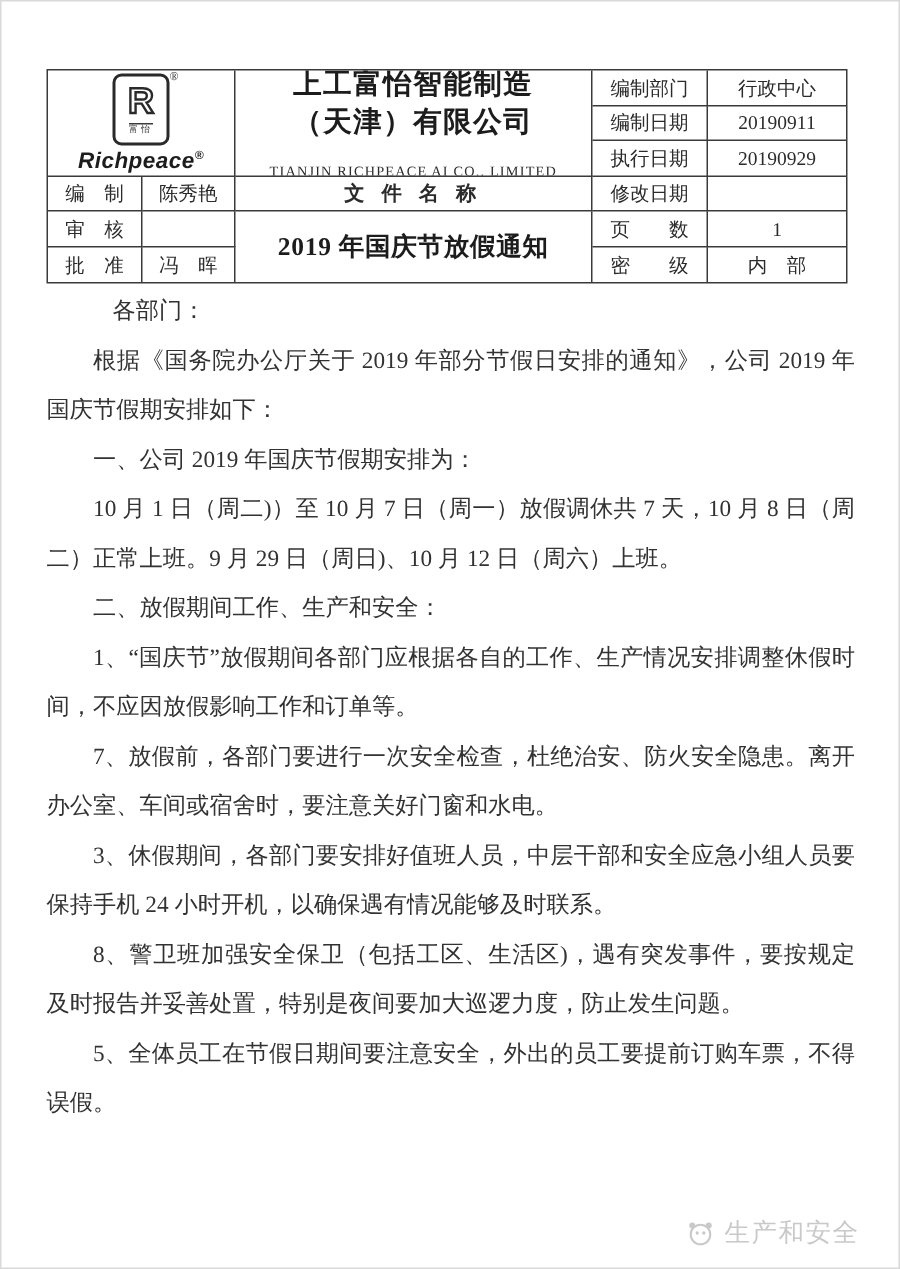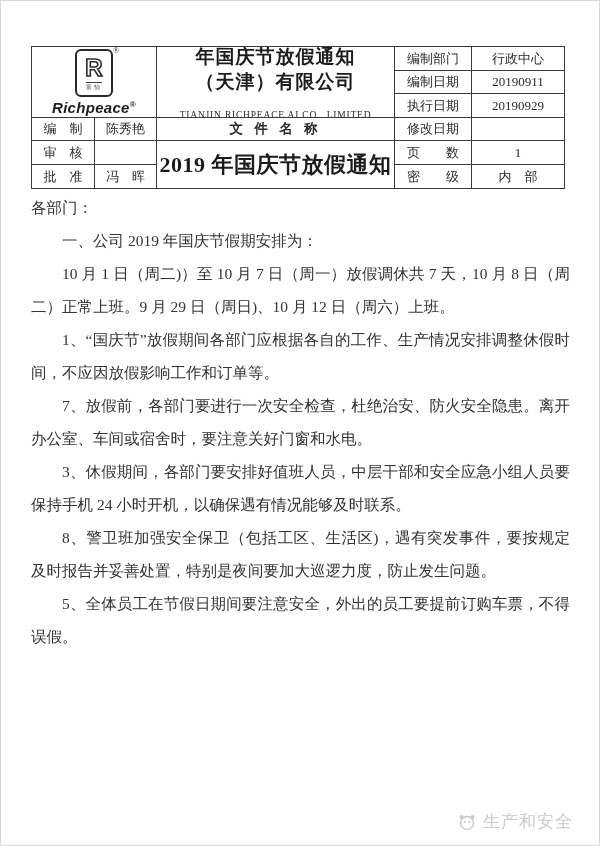--- a/index.html
+++ b/index.html
@@ -52,29 +52,29 @@
   }
   .brand sup{font-size:8px;}
   
   .company-cell{flex-direction:column;gap:1px;padding-top:2px;}
   .company-zh{
     font-family:"Liberation Sans","DejaVu Sans",sans-serif;
     font-weight:bold;font-size:19px;line-height:1.25;color:#1c1c1c;letter-spacing:1px;
   }
   .company-en{font-size:9.5px;letter-spacing:0.8px;color:#2b2b2b;margin-top:16px;}
   .docname-cell{font-weight:bold;font-size:13.5px;letter-spacing:4px;}
-  .title-cell{font-weight:bold;font-size:22px;letter-spacing:0.5px;color:#1c1c1c;}
+  .title-cell{font-weight:bold;font-size:17px;letter-spacing:0.5px;color:#1c1c1c;}
   .val-cell{font-size:13px;}
   
   .body-text{
     position:absolute;left:30px;right:29px;top:190px;
     font-size:15.5px;line-height:33px;text-align:justify;color:#323232;
   }
   .body-text p{margin:0;text-indent:2em;}
-  .body-text p.no-indent{text-indent:0;}
+  .body-text p.no-indent{text-indent:0;margin-left:44px;}
   
   .watermark{
     position:absolute;right:26px;bottom:12px;
     display:flex;align-items:center;gap:6px;
     color:#c9c9c9;
     font-family:"Liberation Sans","DejaVu Sans",sans-serif;
     font-size:17px;letter-spacing:1px;
   }
 </style>
 </head>
@@ -87,21 +87,21 @@
     <div class="cell logo-cell" style="grid-area:1/1/4/3">
       <div class="logo-box">
         <span class="logo-r">R</span>
         <span class="logo-sub">富怡</span>
         <span class="logo-reg">®</span>
       </div>
       <div class="brand"><span>Richpeace</span><sup>®</sup></div>
     </div>
 
     <div class="cell company-cell" style="grid-area:1/3/4/4">
-      <span class="company-zh">年国庆节放假通知</span>
+      <span class="company-zh">上工富怡智能制造</span>
       <span class="company-zh">（天津）有限公司</span>
       <span class="company-en">TIANJIN RICHPEACE AI CO., LIMITED</span>
     </div>
 
     <div class="cell" style="grid-area:1/4/2/5">编制部门</div>
     <div class="cell val-cell last-col" style="grid-area:1/5/2/6">行政中心</div>
     <div class="cell" style="grid-area:2/4/3/5">编制日期</div>
     <div class="cell val-cell last-col" style="grid-area:2/5/3/6">20190911</div>
     <div class="cell" style="grid-area:3/4/4/5">执行日期</div>
     <div class="cell val-cell last-col" style="grid-area:3/5/4/6">20190929</div>
@@ -119,22 +119,24 @@
     <div class="cell val-cell last-col" style="grid-area:5/5/6/6">1</div>
 
     <div class="cell last-row" style="grid-area:6/1/7/2">批　准</div>
     <div class="cell val-cell last-row" style="grid-area:6/2/7/3">冯　晖</div>
     <div class="cell last-row" style="grid-area:6/4/7/5">密　　级</div>
     <div class="cell val-cell last-col last-row" style="grid-area:6/5/7/6">内　部</div>
   </div>
 
   <div class="body-text">
     <p class="no-indent">各部门：</p>
+    <p>根据《国务院办公厅关于 2019 年部分节假日安排的通知》，公司 2019 年国庆节假期安排如下：</p>
     <p>一、公司 2019 年国庆节假期安排为：</p>
     <p>10 月 1 日（周二)）至 10 月 7 日（周一）放假调休共 7 天，10 月 8 日（周二）正常上班。9 月 29 日（周日)、10 月 12 日（周六）上班。</p>
+    <p>二、放假期间工作、生产和安全：</p>
     <p>1、“国庆节”放假期间各部门应根据各自的工作、生产情况安排调整休假时间，不应因放假影响工作和订单等。</p>
     <p>7、放假前，各部门要进行一次安全检查，杜绝治安、防火安全隐患。离开办公室、车间或宿舍时，要注意关好门窗和水电。</p>
     <p>3、休假期间，各部门要安排好值班人员，中层干部和安全应急小组人员要保持手机 24 小时开机，以确保遇有情况能够及时联系。</p>
     <p>8、警卫班加强安全保卫（包括工区、生活区)，遇有突发事件，要按规定及时报告并妥善处置，特别是夜间要加大巡逻力度，防止发生问题。</p>
     <p>5、全体员工在节假日期间要注意安全，外出的员工要提前订购车票，不得误假。</p>
   </div>
 
   <div class="watermark">
     <svg width="20" height="20" viewBox="0 0 20 20">
       <circle cx="10" cy="11" r="6.5" fill="none" stroke="#c9c9c9" stroke-width="1.4"></circle>

